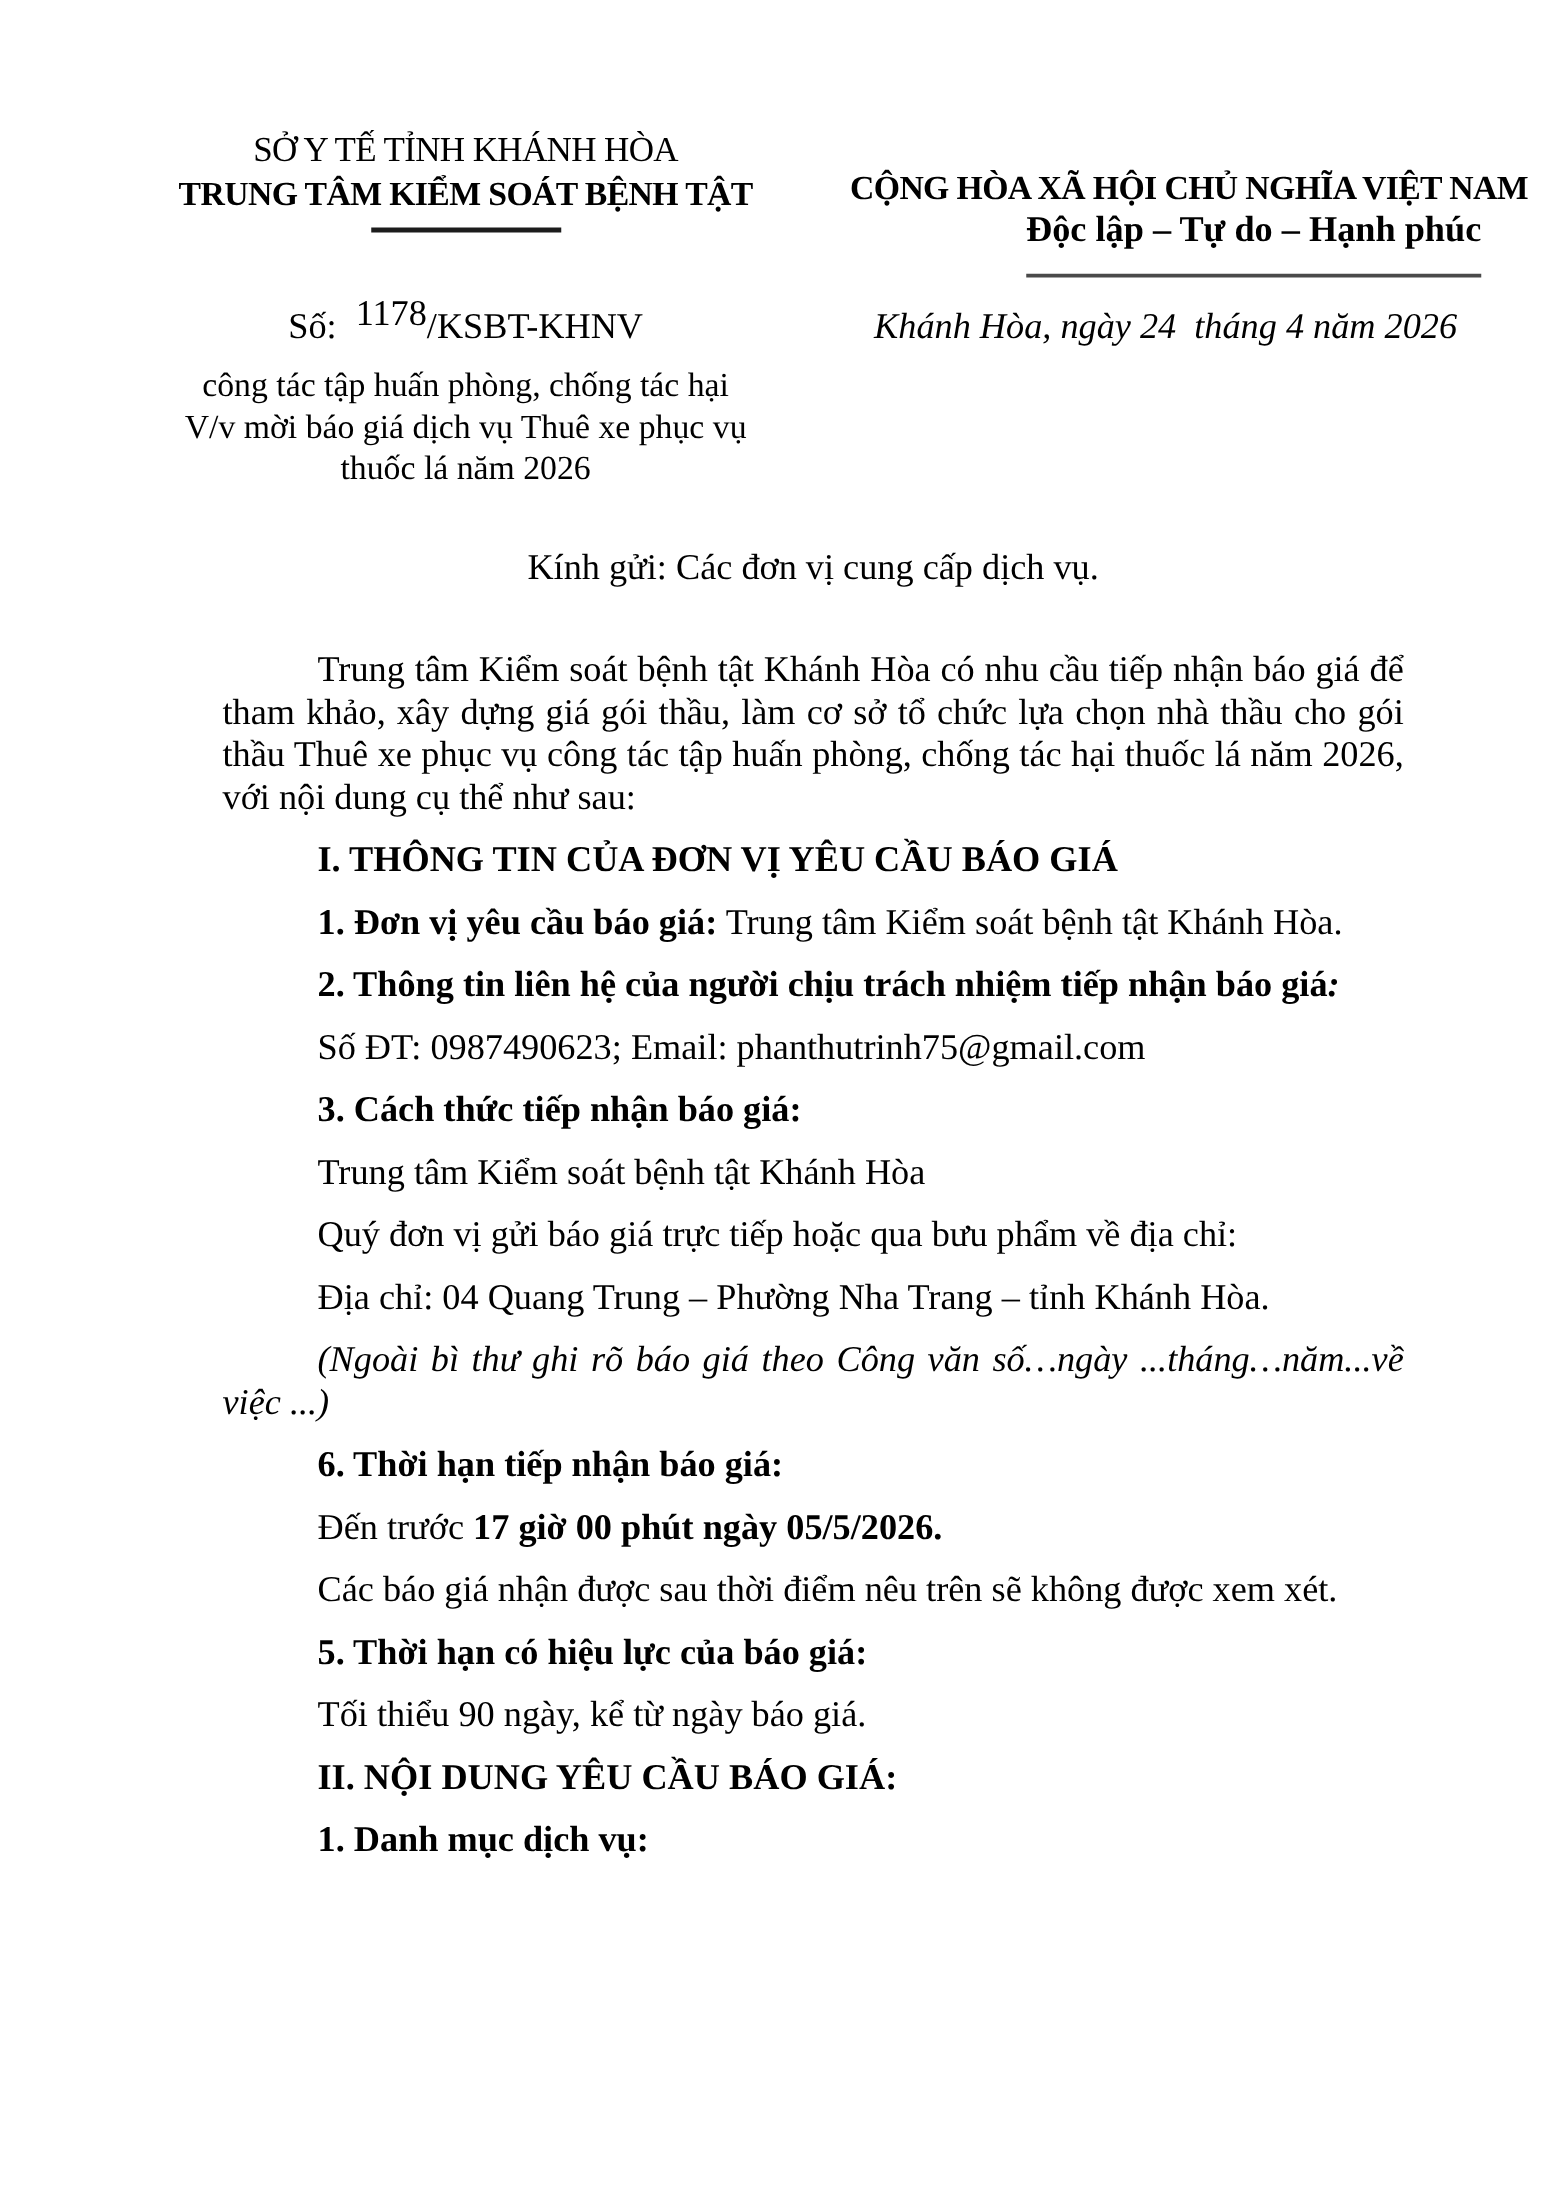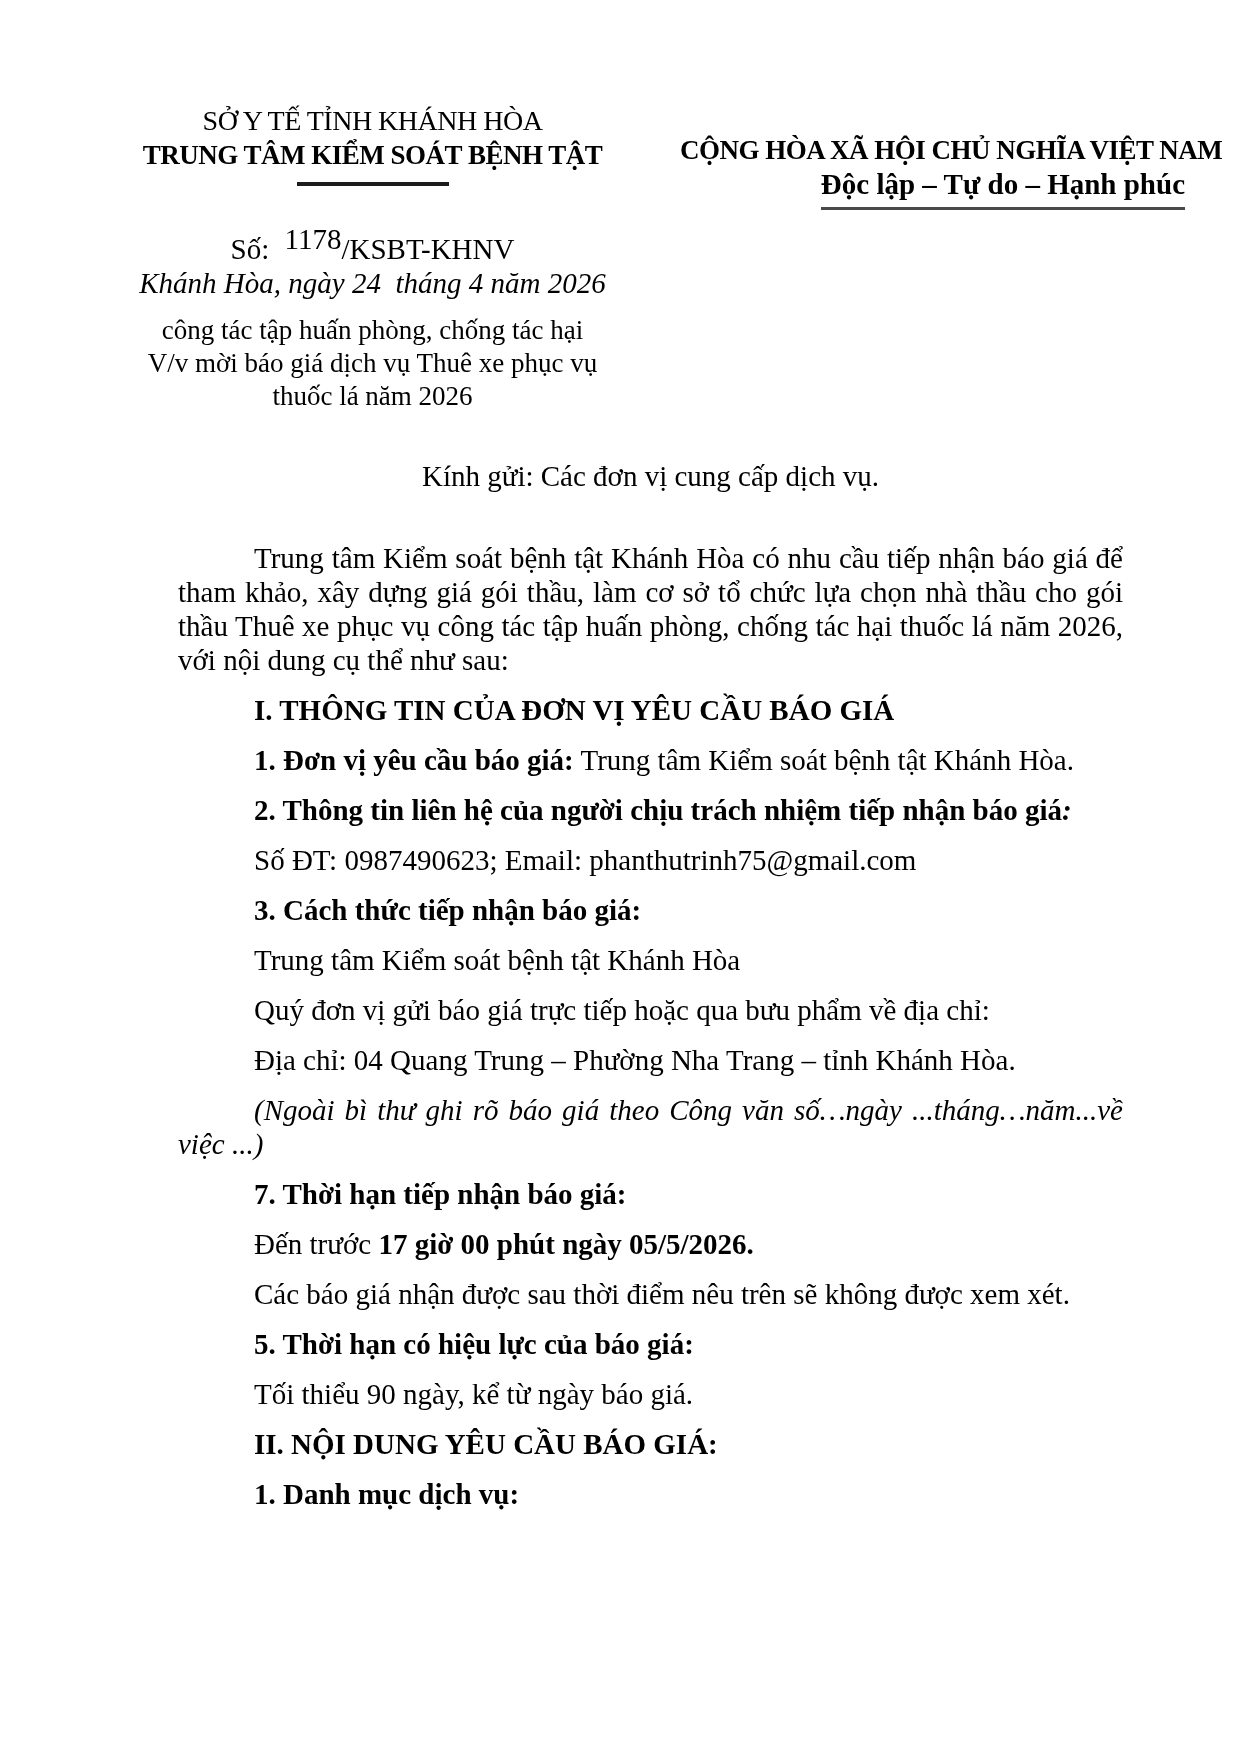--- a/index.html
+++ b/index.html
@@ -59,29 +59,28 @@
     font-weight: bold;
     letter-spacing: -0.5px;
     white-space: nowrap;
   }
   .motto-line2 {
     display: inline-block;
     font-size: 29px;
     line-height: 34px;
     font-weight: bold;
     border-bottom: 3px solid #4a4a4a;
-    padding-bottom: 6px;
+    padding-bottom: 18px;
     white-space: nowrap;
   }
   
   .ref-row {
     display: flex;
     justify-content: space-between;
     margin-top: 22px;
-    flex-direction: column;
   }
   .ref-left {
     width: 505px;
     text-align: center;
     font-size: 29px;
     line-height: 34px;
     white-space: pre;
   }
   .ref-num {
     position: relative;
@@ -173,21 +172,21 @@
     <p class="p bold">3. Cách thức tiếp nhận báo giá:</p>
 
     <p class="p">Trung tâm Kiểm soát bệnh tật Khánh Hòa</p>
 
     <p class="p">Quý đơn vị gửi báo giá trực tiếp hoặc qua bưu phẩm về địa chỉ:</p>
 
     <p class="p">Địa chỉ: 04 Quang Trung – Phường Nha Trang – tỉnh Khánh Hòa.</p>
 
     <p class="p italic">(Ngoài bì thư ghi rõ báo giá theo Công văn số…ngày ...tháng…năm...về việc ...)</p>
 
-    <p class="p bold">7. Thời hạn tiếp nhận báo giá:</p>
+    <p class="p bold">6. Thời hạn tiếp nhận báo giá:</p>
 
     <p class="p"><span>Đến trước </span><span class="bold">17 giờ 00 phút ngày 05/5/2026.</span></p>
 
     <p class="p">Các báo giá nhận được sau thời điểm nêu trên sẽ không được xem xét.</p>
 
     <p class="p bold">5. Thời hạn có hiệu lực của báo giá:</p>
 
     <p class="p">Tối thiểu 90 ngày, kể từ ngày báo giá.</p>
 
     <p class="p bold">II. NỘI DUNG YÊU CẦU BÁO GIÁ:</p>

